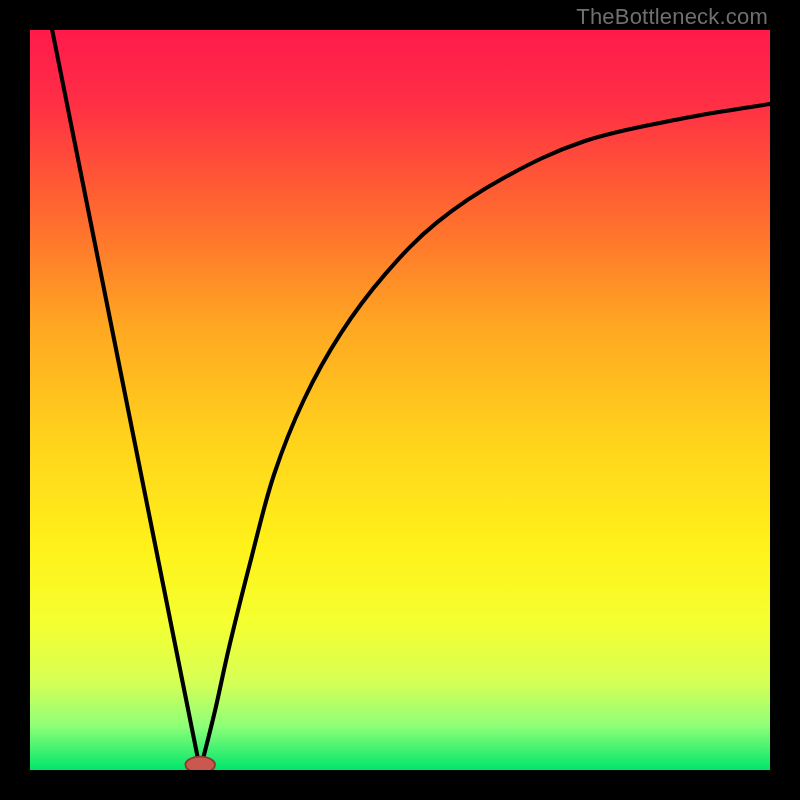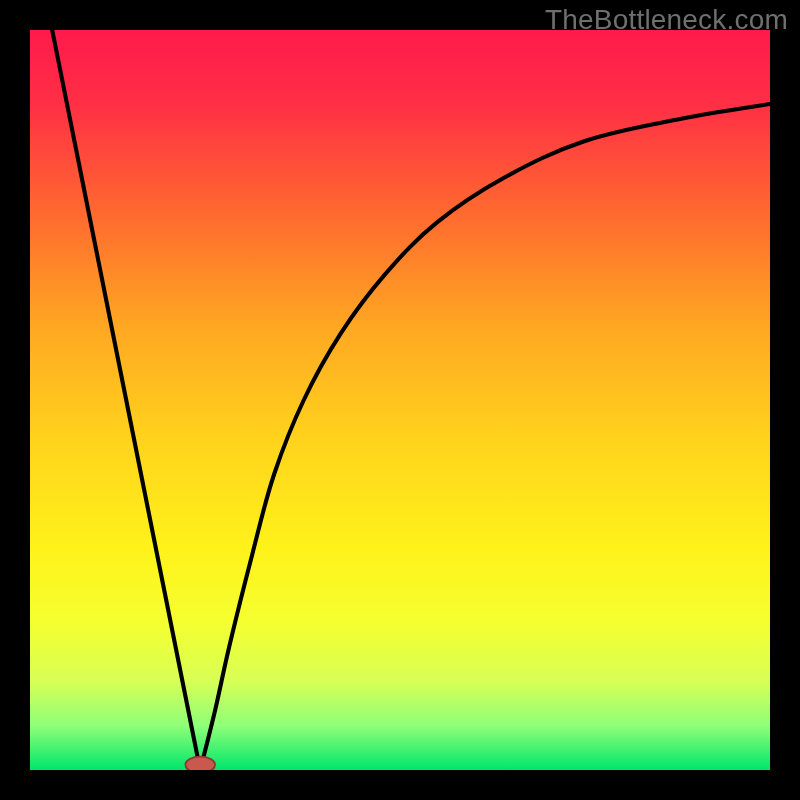--- a/index.html
+++ b/index.html
@@ -22,23 +22,23 @@
   .plot {
     position: absolute;
     left: 0;
     top: 0;
     width: 740px;
     height: 740px;
   }
   .watermark {
     position: absolute;
     top: 4px;
-    right: 12px;
+    right: 32px;
     color: #6f6f6f;
-    font-size: 28px;
+    font-size: 22px;
     letter-spacing: 0.2px;
     font-weight: 500;
   }
   svg { display: block; }
 </style>
 </head>
 <body>
 
 <div class="watermark">TheBottleneck.com</div>
 

